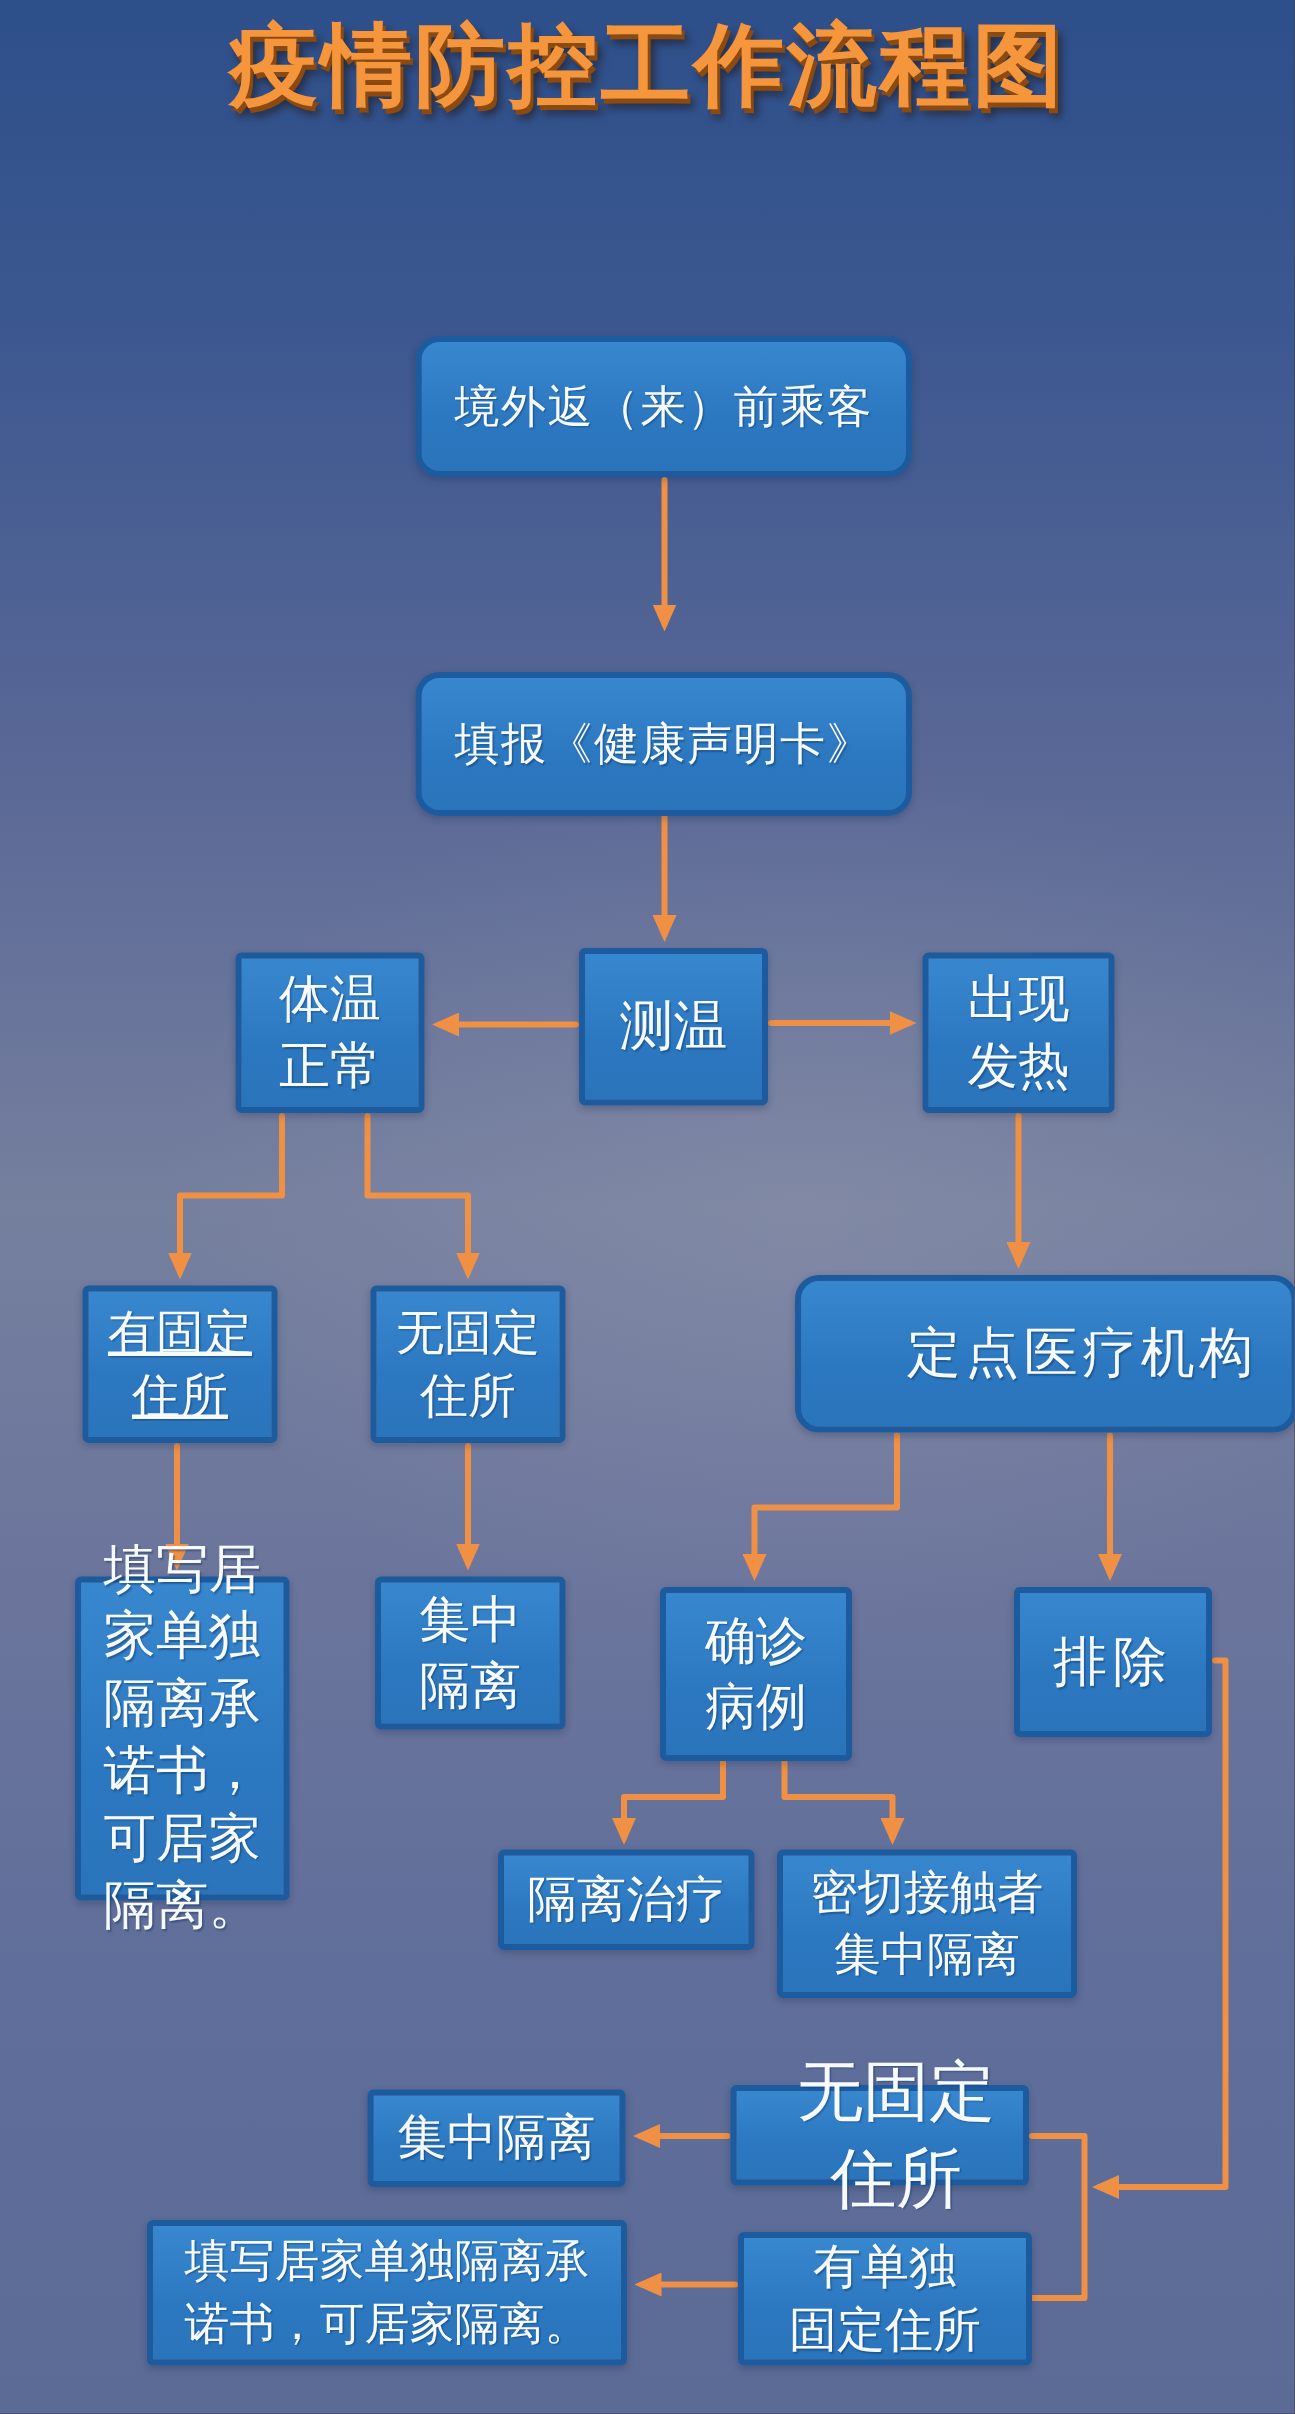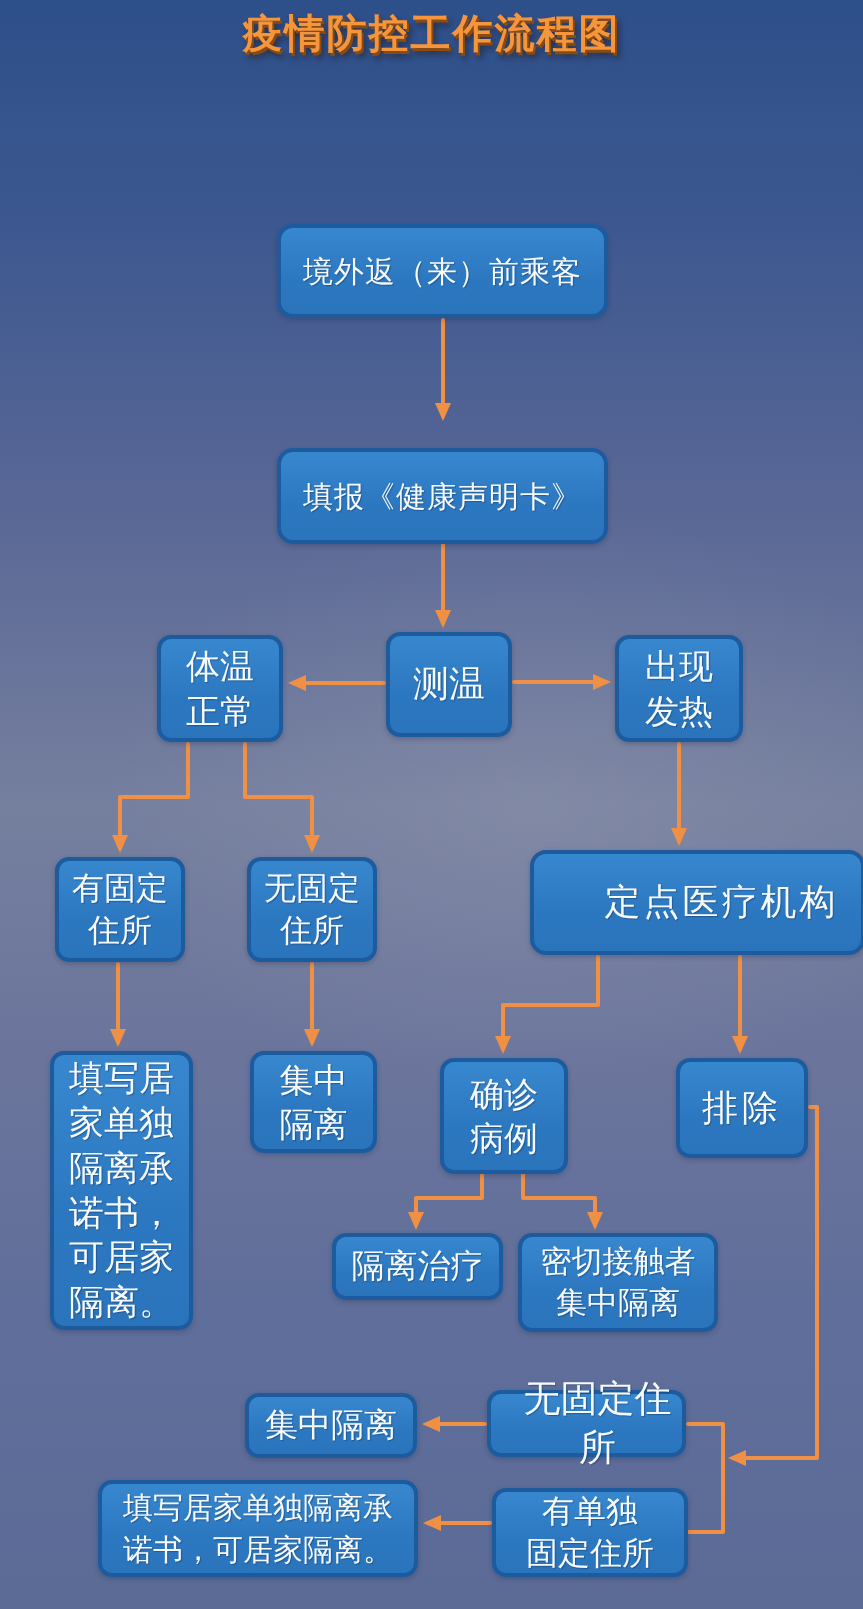--- a/index.html
+++ b/index.html
@@ -18,29 +18,29 @@
   .title{
     position:absolute;left:0;top:12px;width:100%;
     text-align:center;
     color:#f5963c;
     font-weight:bold;
     text-shadow:2px 3px 0 #8a4a12, 4px 6px 6px rgba(25,12,0,0.55);
     letter-spacing:2px;
     line-height:1.08;
   }
   .title .l1{display:block;font-size:62px;}
-  .title .l2{display:block;font-size:40px;}
+  .title .l2{display:block;font-size:60px;}
   svg.edges{position:absolute;left:0;top:0;z-index:1;}
   .node{
     position:absolute;
     z-index:2;
     box-sizing:border-box;
     background:linear-gradient(180deg,#3787cf 0%,#2c78c0 60%,#2a74bb 100%);
     border:4px solid #1d5b9f;
-    border-radius:14px;
+    border-radius:4px;
     color:#f6fafd;
     display:flex;align-items:center;justify-content:center;
     text-align:center;
     white-space:pre-line;
     line-height:1.3;
     text-shadow:1px 1px 1px rgba(20,50,90,0.45);
     box-shadow:0 2px 5px rgba(20,30,60,0.25);
   }
   .node.big{border-radius:16px;}
 </style>
@@ -83,29 +83,29 @@
   <div class="node big" style="left:277px;top:448px;width:331px;height:96px;font-size:30px;letter-spacing:1px;">填报《健康声明卡》</div>
 
   <div class="node" style="left:386px;top:632px;width:126px;height:105px;font-size:36px;">测温</div>
 
   <div class="node" style="left:157px;top:635px;width:126px;height:107px;font-size:34px;">体温
 正常</div>
 
   <div class="node" style="left:615px;top:635px;width:128px;height:107px;font-size:34px;">出现
 发热</div>
 
-  <div class="node" style="left:55px;top:857px;width:130px;height:105px;font-size:32px;">有固定
+  <div class="node" style="left:55px;top:857px;width:130px;height:105px;font-size:32px;text-decoration:underline;">有固定
 住所</div>
 
   <div class="node" style="left:247px;top:857px;width:130px;height:105px;font-size:32px;">无固定
 住所</div>
 
   <div class="node big" style="left:530px;top:850px;width:335px;height:105px;font-size:36px;letter-spacing:3px;padding-left:48px;">定点医疗机构</div>
 
-  <div class="node" style="left:50px;top:1051px;width:143px;height:279px;font-size:35px;line-height:1.28;">填写居
+  <div class="node" style="left:50px;top:1051px;width:143px;height:216px;font-size:35px;line-height:1.28;">填写居
 家单独
 隔离承
 诺书，
 可居家
 隔离。</div>
 
   <div class="node" style="left:250px;top:1051px;width:127px;height:102px;font-size:34px;">集中
 隔离</div>
 
   <div class="node" style="left:440px;top:1058px;width:128px;height:116px;font-size:34px;">确诊
@@ -113,21 +113,21 @@
 
   <div class="node" style="left:676px;top:1058px;width:132px;height:100px;font-size:36px;letter-spacing:4px;">排除</div>
 
   <div class="node" style="left:332px;top:1233px;width:171px;height:67px;font-size:33px;">隔离治疗</div>
 
   <div class="node" style="left:518px;top:1233px;width:200px;height:99px;font-size:31px;">密切接触者
 集中隔离</div>
 
   <div class="node" style="left:245px;top:1393px;width:172px;height:65px;font-size:33px;">集中隔离</div>
 
-  <div class="node" style="left:487px;top:1390px;width:199px;height:67px;font-size:37px;padding-left:22px;">无固定住所</div>
+  <div class="node" style="left:487px;top:1390px;width:199px;height:67px;font-size:44px;padding-left:22px;">无固定住所</div>
 
   <div class="node" style="left:98px;top:1480px;width:320px;height:97px;font-size:30px;line-height:1.4;">填写居家单独隔离承
 诺书，可居家隔离。</div>
 
   <div class="node" style="left:492px;top:1488px;width:196px;height:89px;font-size:32px;">有单独
 固定住所</div>
 
 </div>
 
 </body></html>

